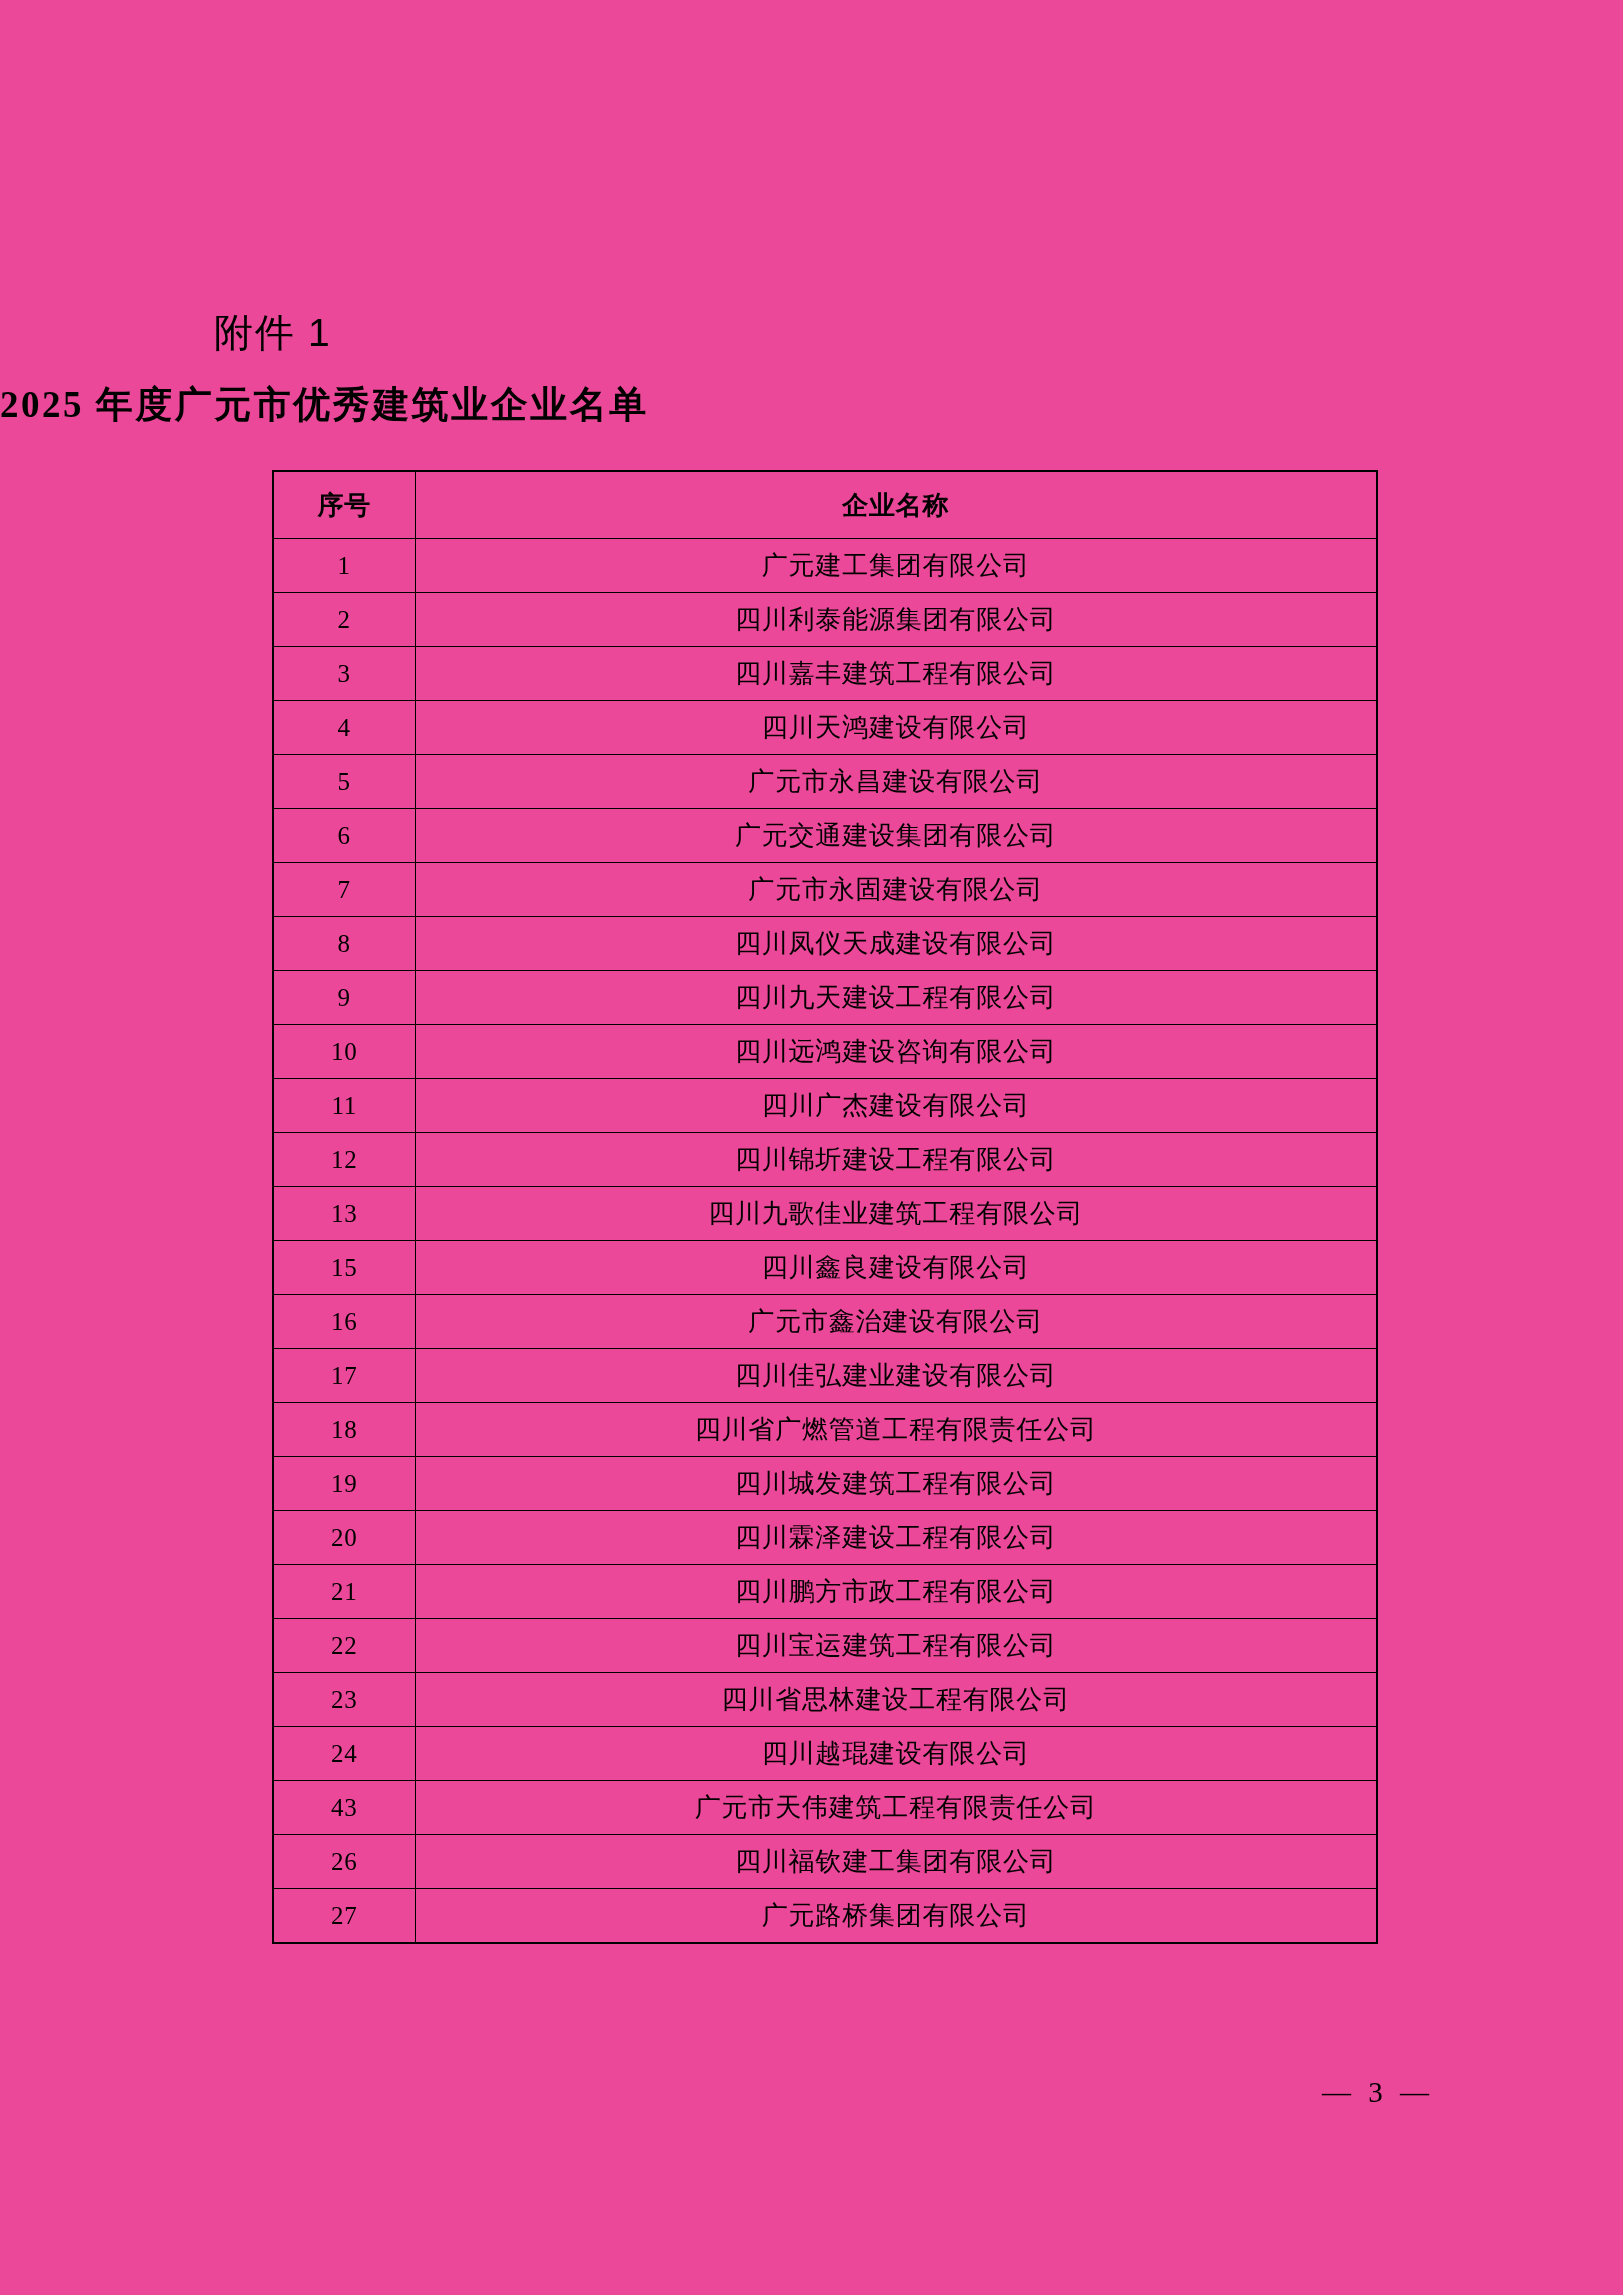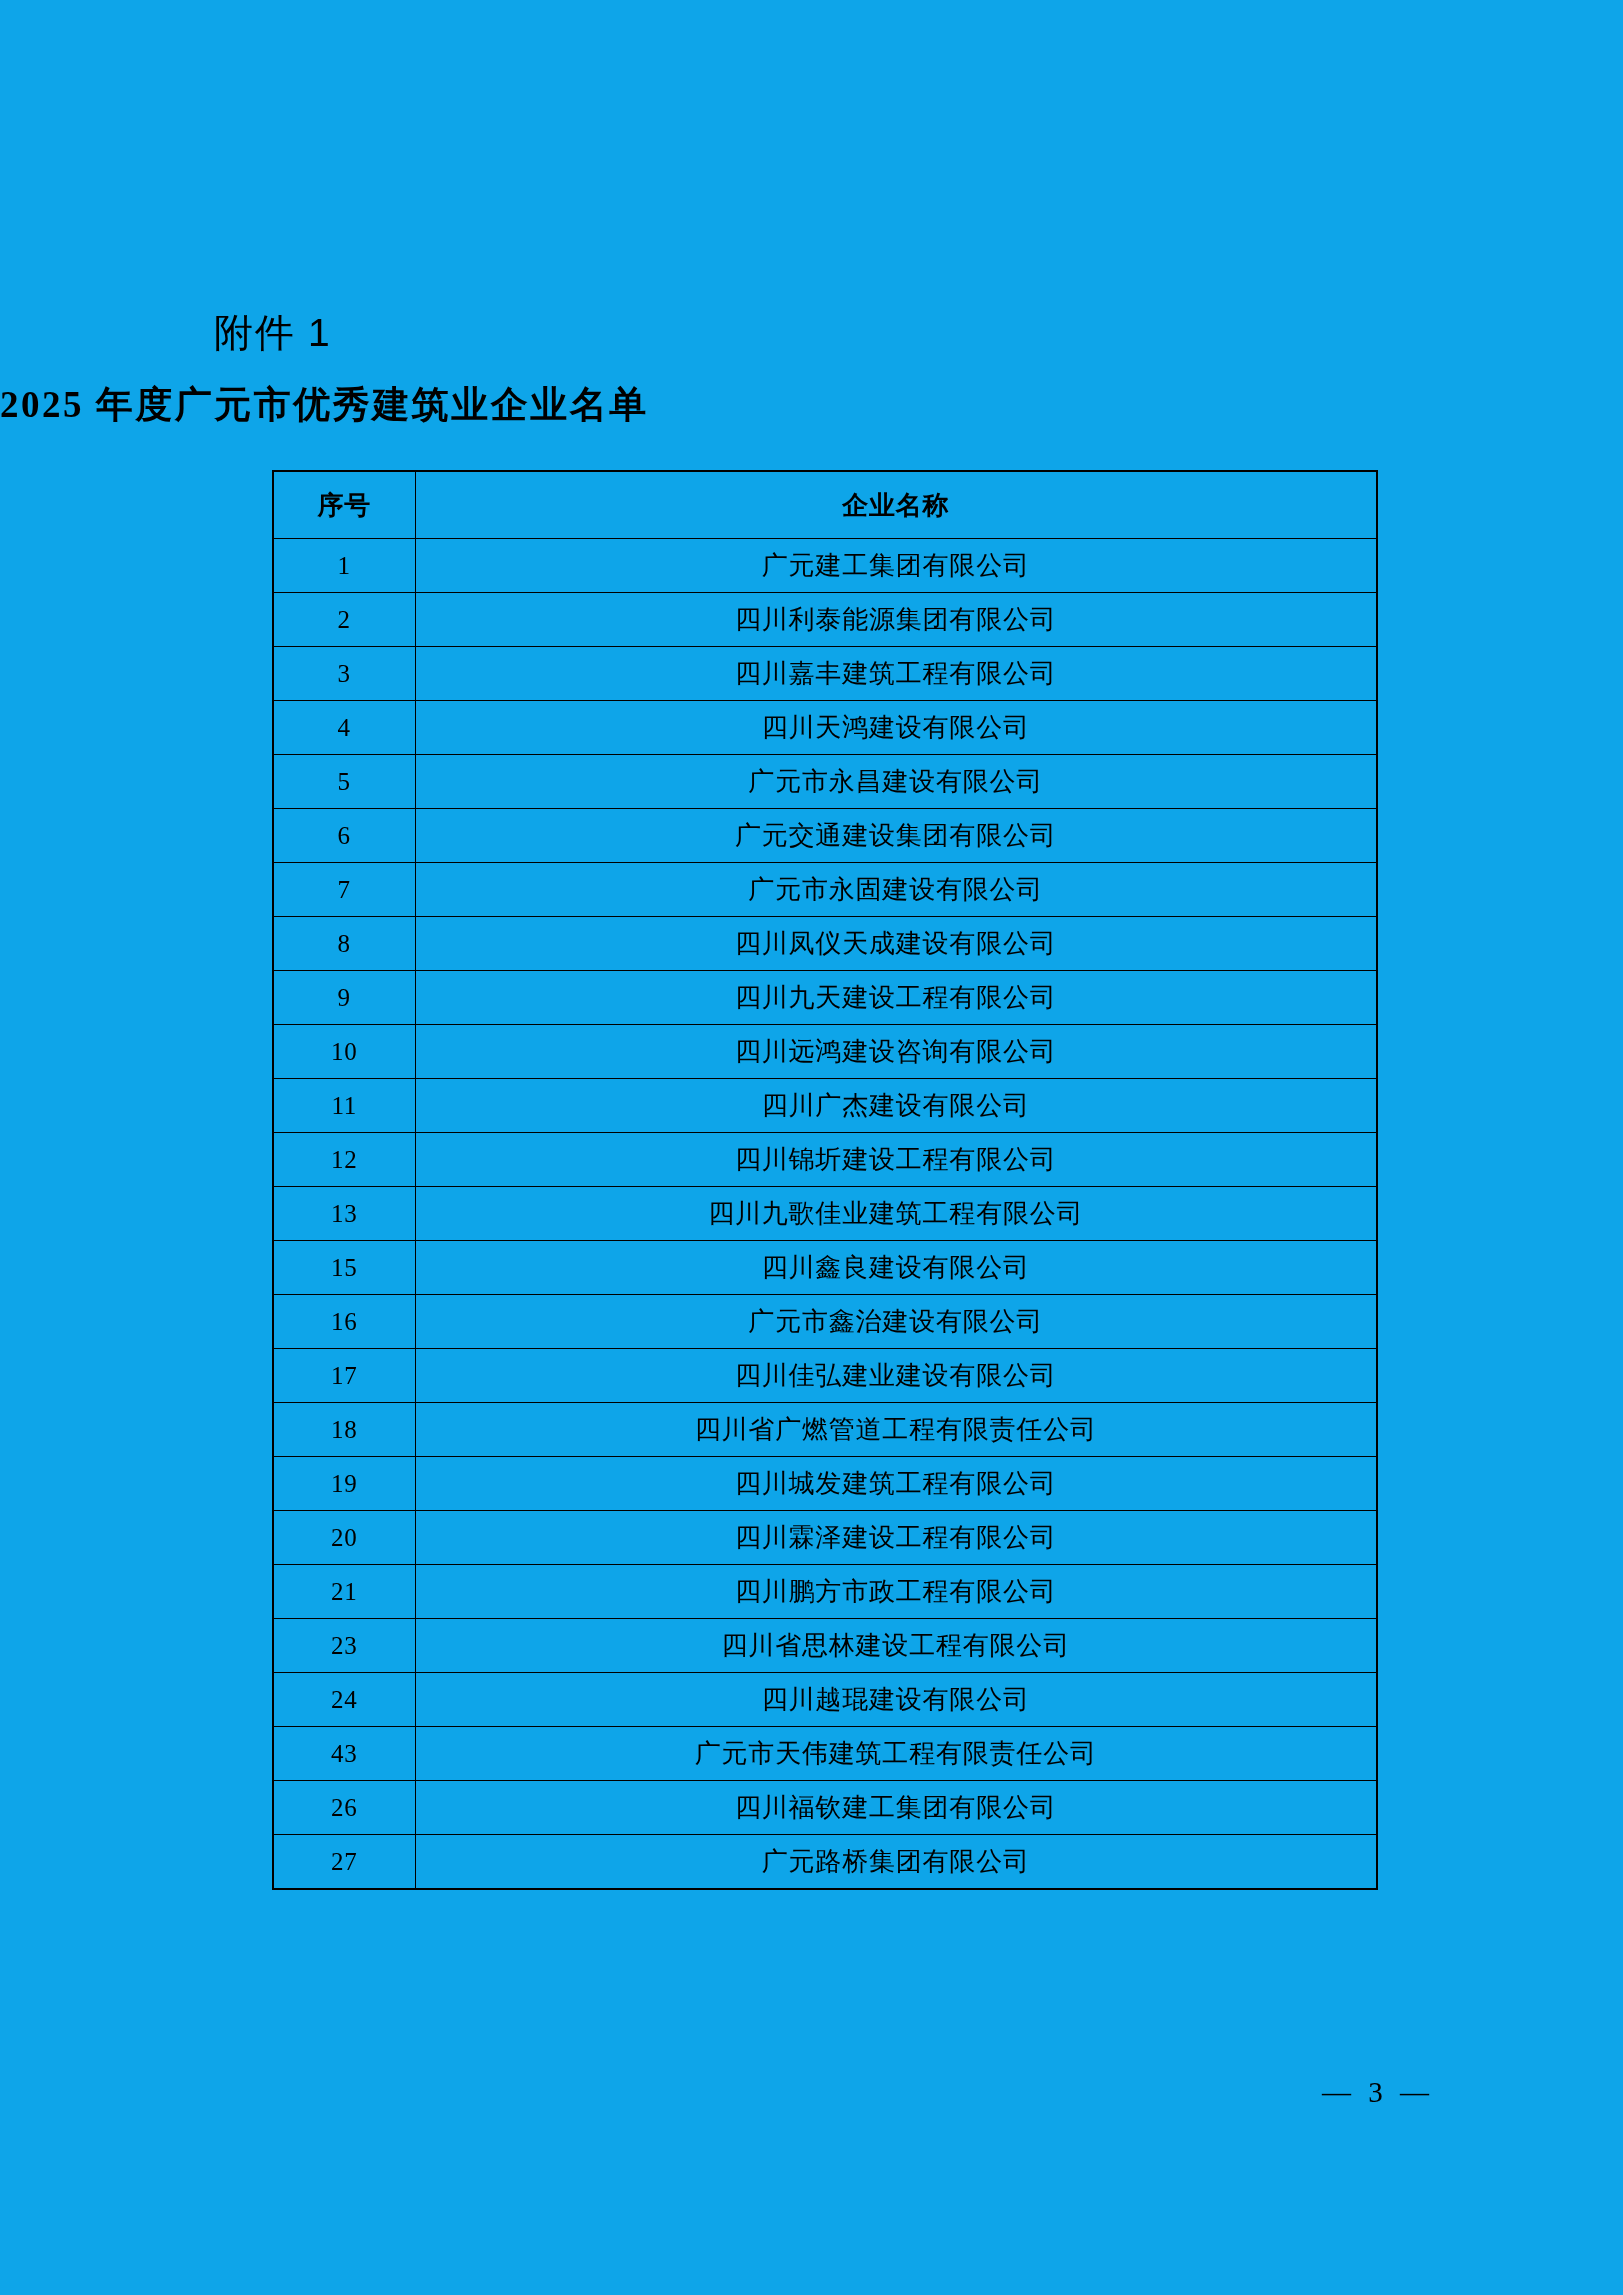--- a/index.html
+++ b/index.html
@@ -4,21 +4,21 @@
 <style>
   html, body {
     margin: 0;
     padding: 0;
     background: #ffffff;
   }
   .page {
     position: relative;
     width: 1623px;
     height: 2295px;
-    background: #0ea5e9;
+    background: #ec4899;
     font-family: "Liberation Serif", "DejaVu Serif", serif;
     color: #000000;
     overflow: hidden;
   }
   .attachment-label {
     position: absolute;
     left: 214px;
     top: 306px;
     font-family: "Liberation Sans", "DejaVu Sans", sans-serif;
     font-size: 39px;
@@ -182,20 +182,24 @@
         </tr>
         <tr>
           <td class="idx">20</td>
           <td>四川霖泽建设工程有限公司</td>
         </tr>
         <tr>
           <td class="idx">21</td>
           <td>四川鹏方市政工程有限公司</td>
         </tr>
         <tr>
+          <td class="idx">22</td>
+          <td>四川宝运建筑工程有限公司</td>
+        </tr>
+        <tr>
           <td class="idx">23</td>
           <td>四川省思林建设工程有限公司</td>
         </tr>
         <tr>
           <td class="idx">24</td>
           <td>四川越琨建设有限公司</td>
         </tr>
         <tr>
           <td class="idx">43</td>
           <td>广元市天伟建筑工程有限责任公司</td>

